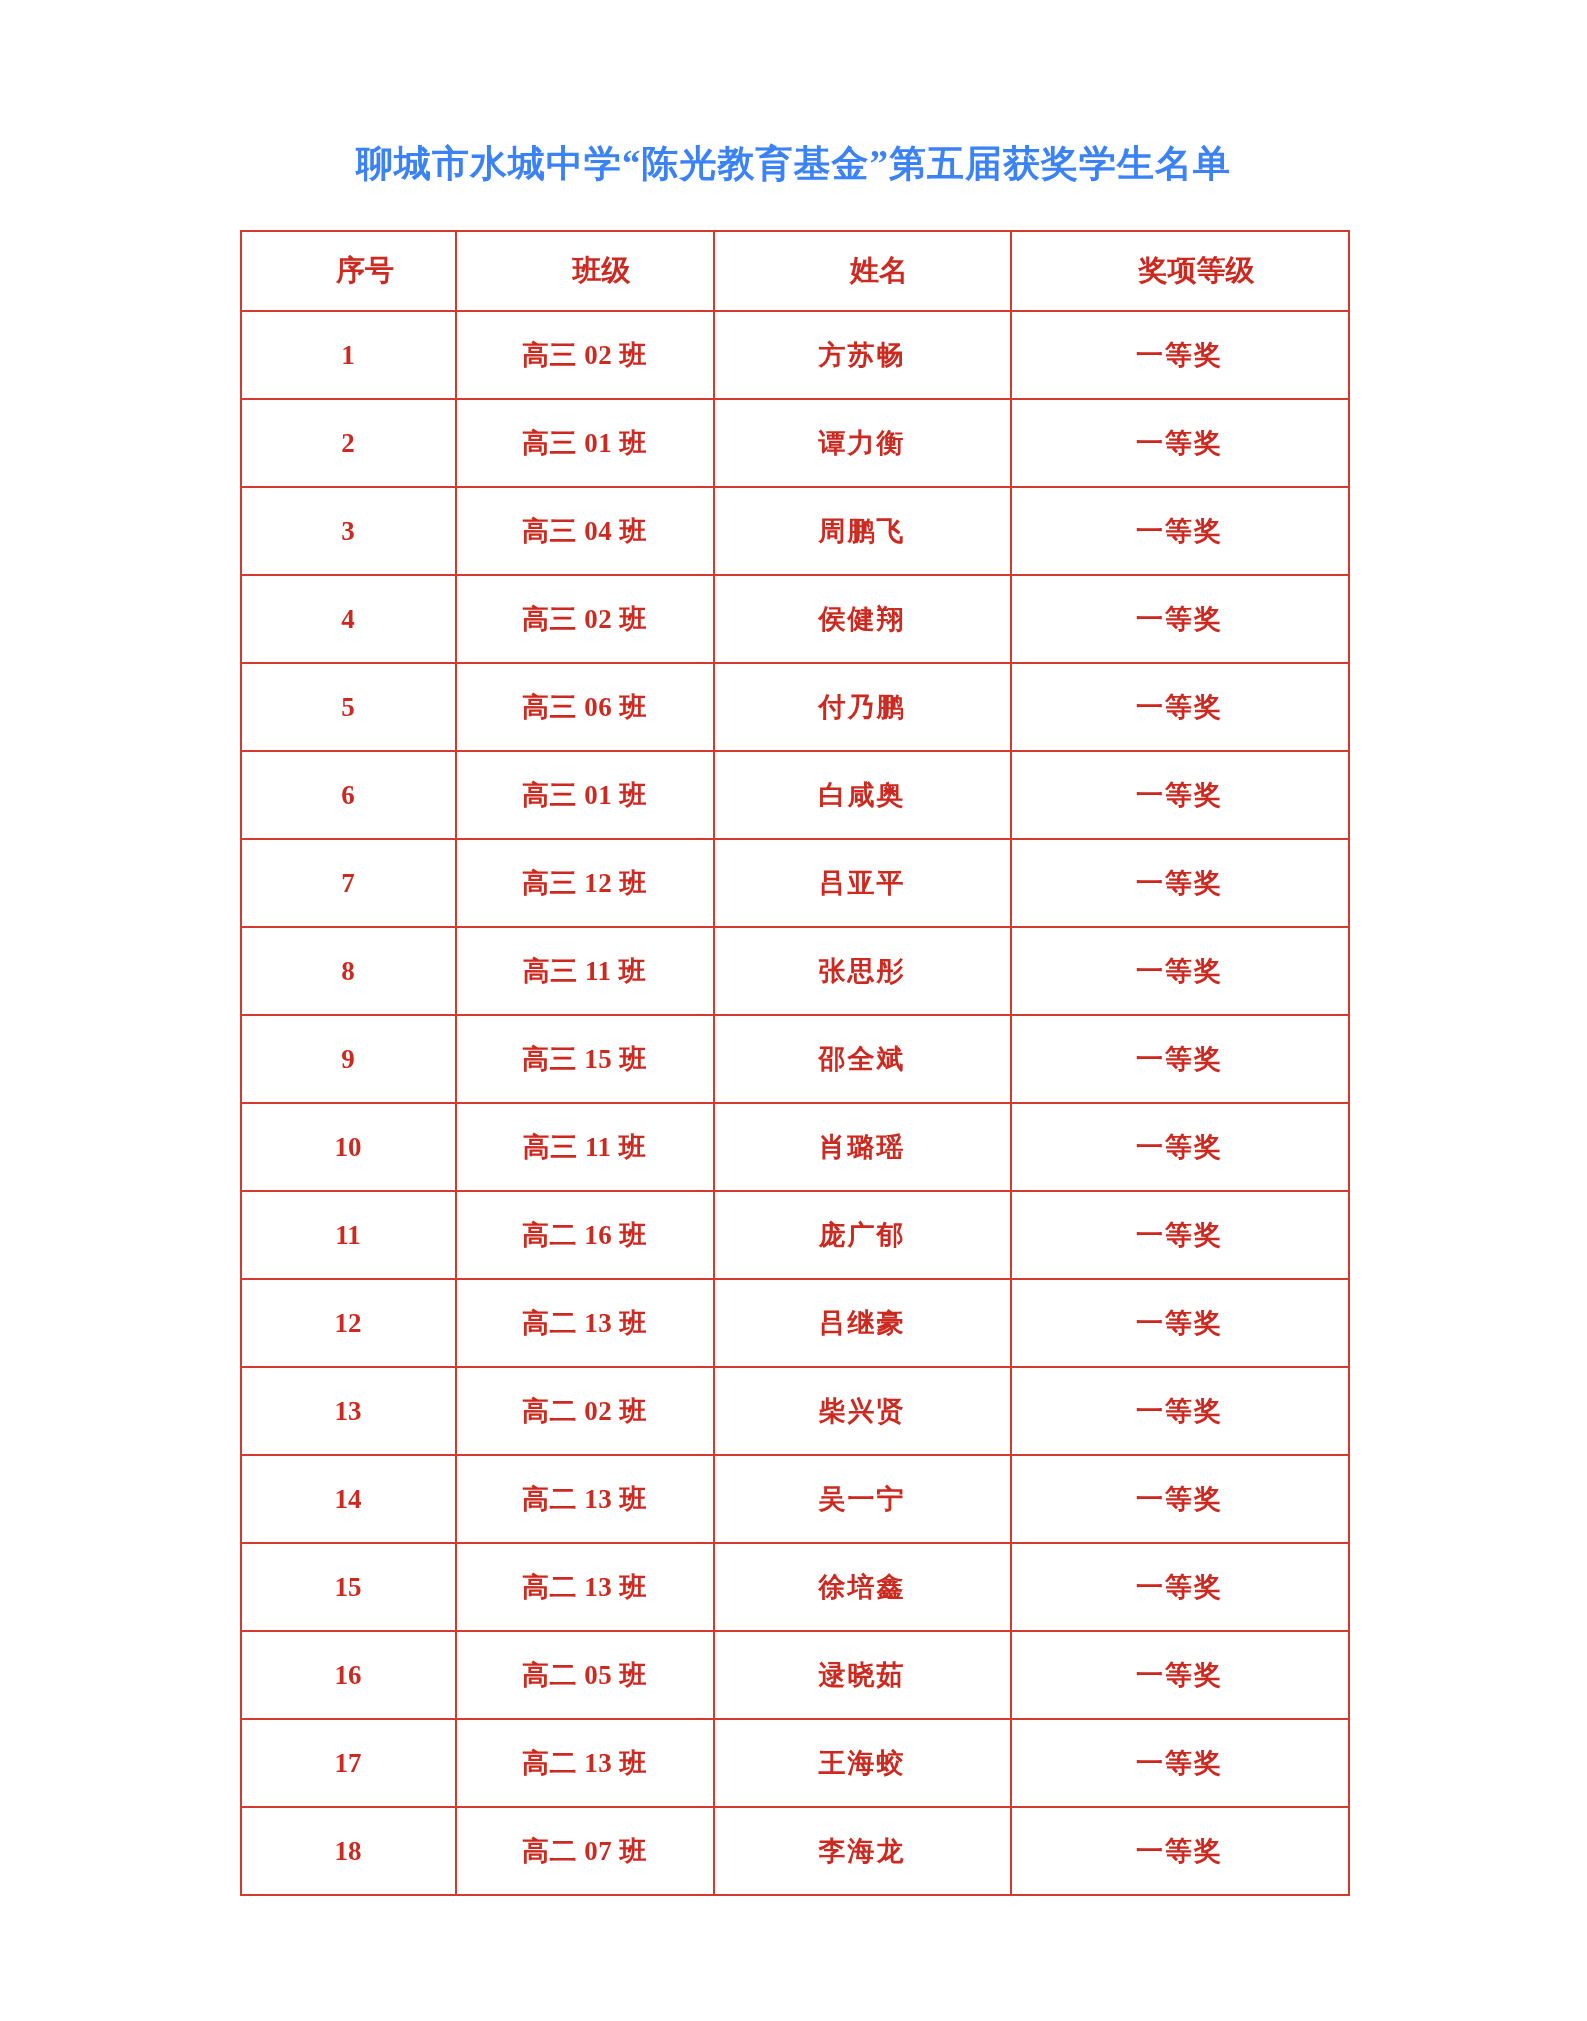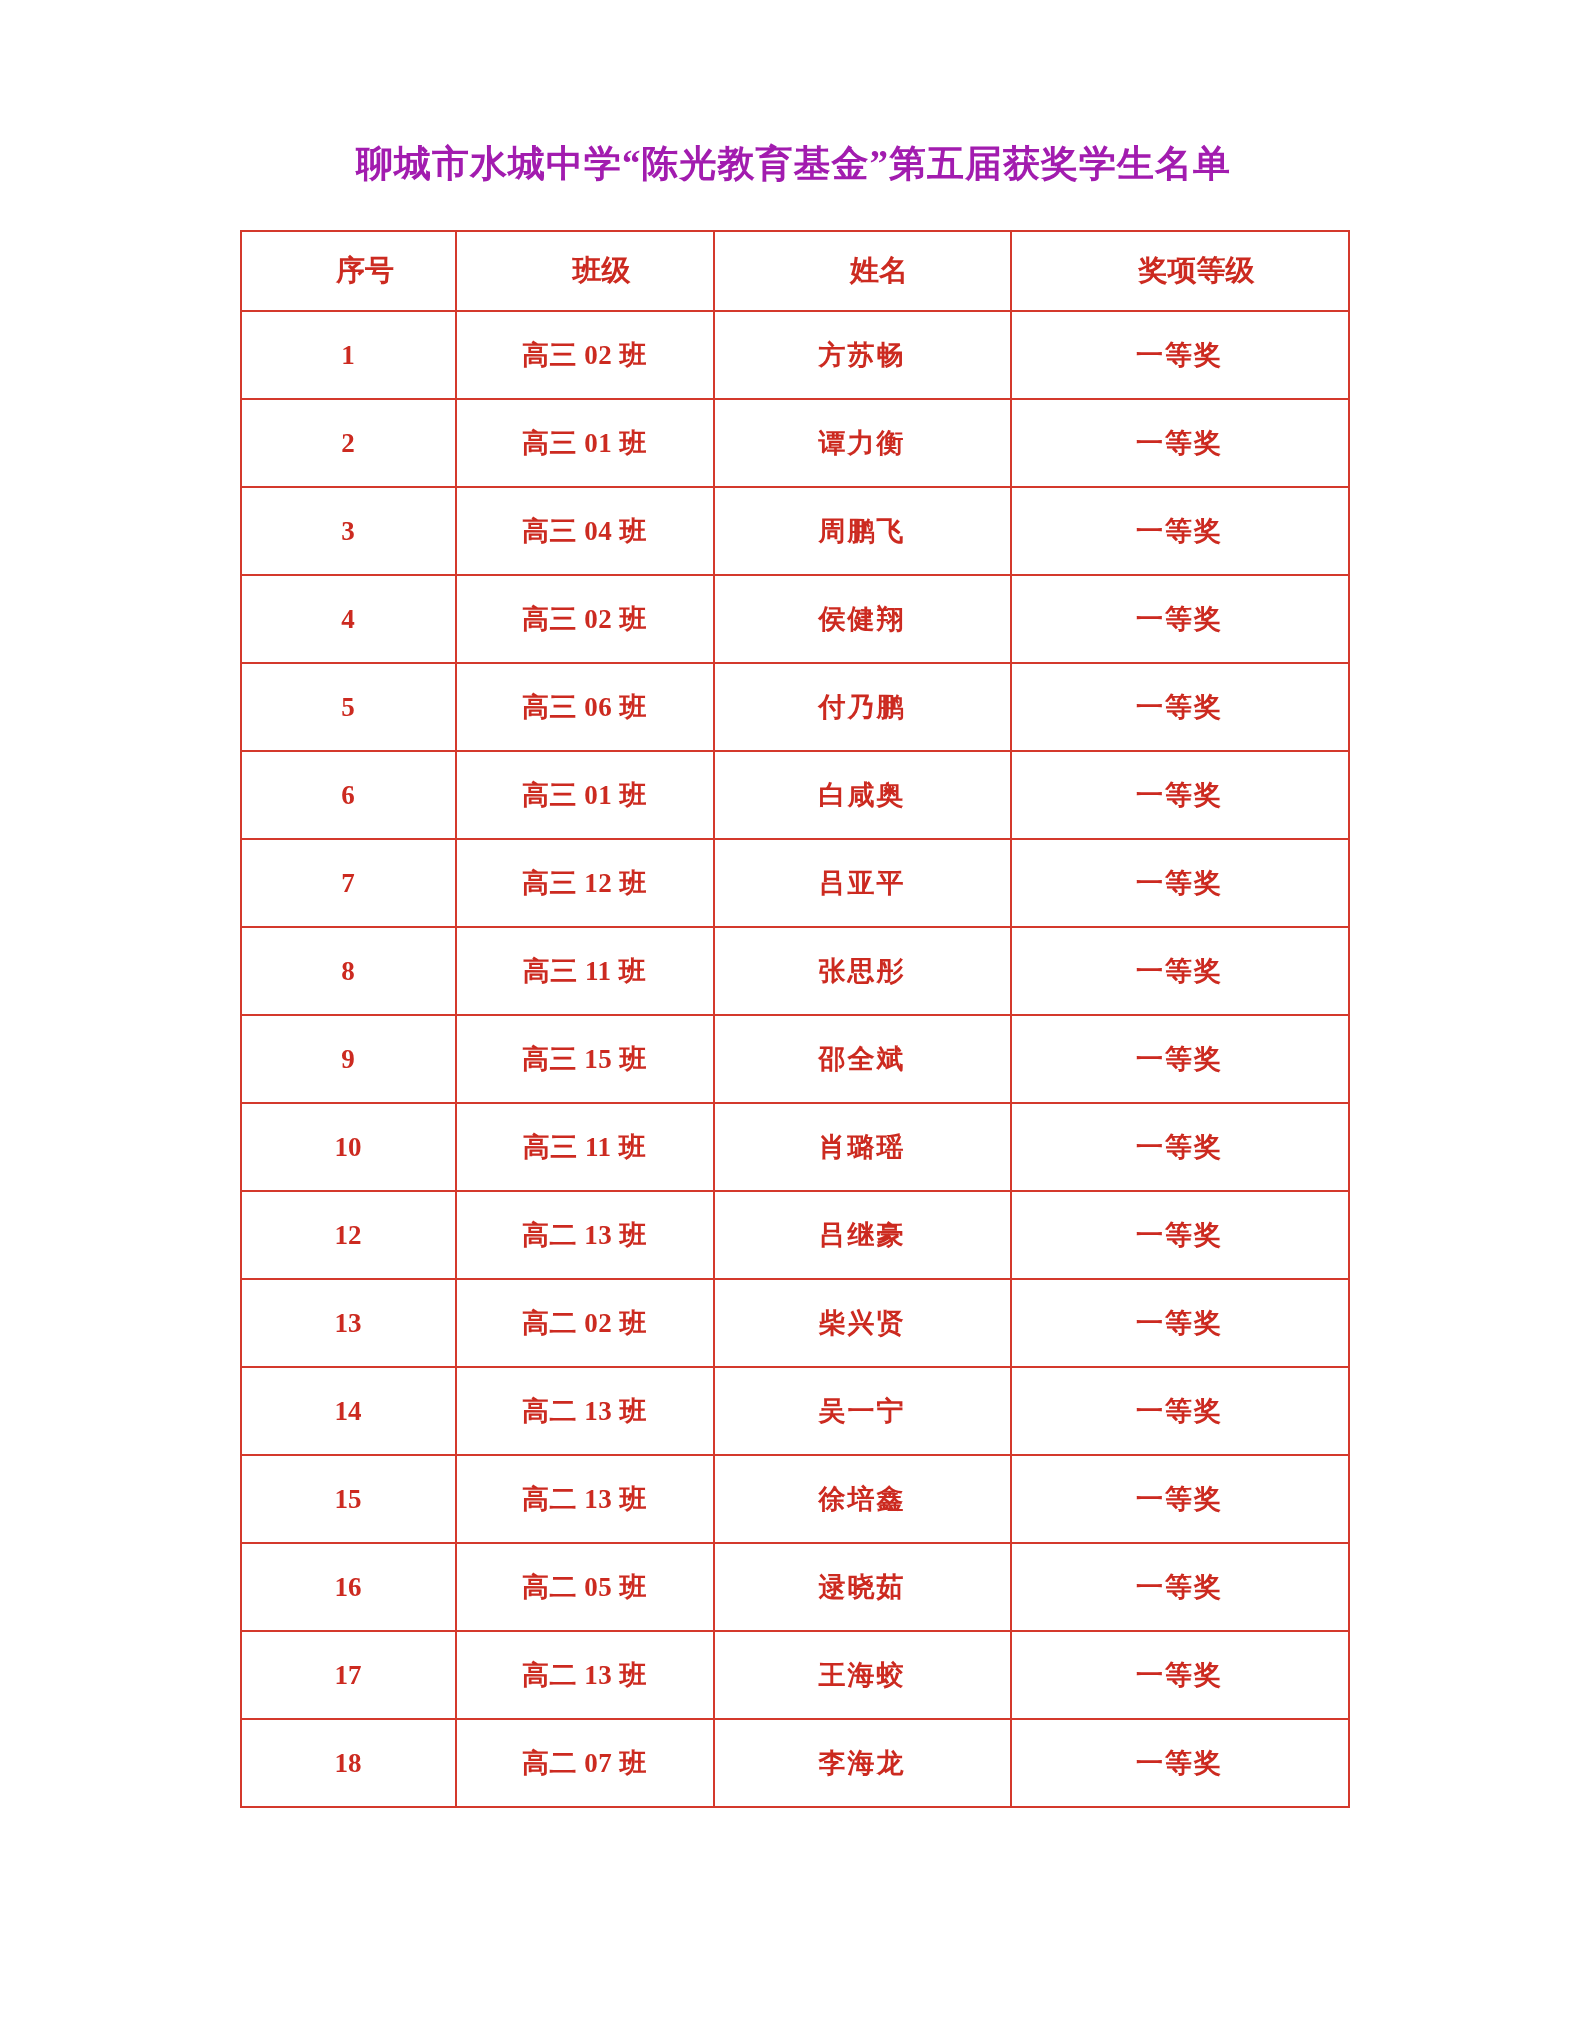--- a/index.html
+++ b/index.html
@@ -18,21 +18,21 @@
     height: 2021px;
     box-sizing: border-box;
     padding: 0;
     position: relative;
     background: #ffffff;
   }
   .doc-title {
     text-align: center;
     font-size: 37px;
     font-weight: bold;
-    color: #a21caf;
+    color: #3b82f6;
     letter-spacing: 1px;
     padding-top: 142px;
     line-height: 1.2;
   }
   .table-wrap {
     margin: 44px auto 0 auto;
     width: 1108px;
   }
   table.list {
     border-collapse: collapse;
@@ -143,20 +143,26 @@
           <td class="cell-name">邵全斌</td>
           <td class="cell-award">一等奖</td>
         </tr>
         <tr>
           <td class="cell-index">10</td>
           <td class="cell-class">高三 11 班</td>
           <td class="cell-name">肖璐瑶</td>
           <td class="cell-award">一等奖</td>
         </tr>
         <tr>
+          <td class="cell-index">11</td>
+          <td class="cell-class">高二 16 班</td>
+          <td class="cell-name">庞广郁</td>
+          <td class="cell-award">一等奖</td>
+        </tr>
+        <tr>
           <td class="cell-index">12</td>
           <td class="cell-class">高二 13 班</td>
           <td class="cell-name">吕继豪</td>
           <td class="cell-award">一等奖</td>
         </tr>
         <tr>
           <td class="cell-index">13</td>
           <td class="cell-class">高二 02 班</td>
           <td class="cell-name">柴兴贤</td>
           <td class="cell-award">一等奖</td>

